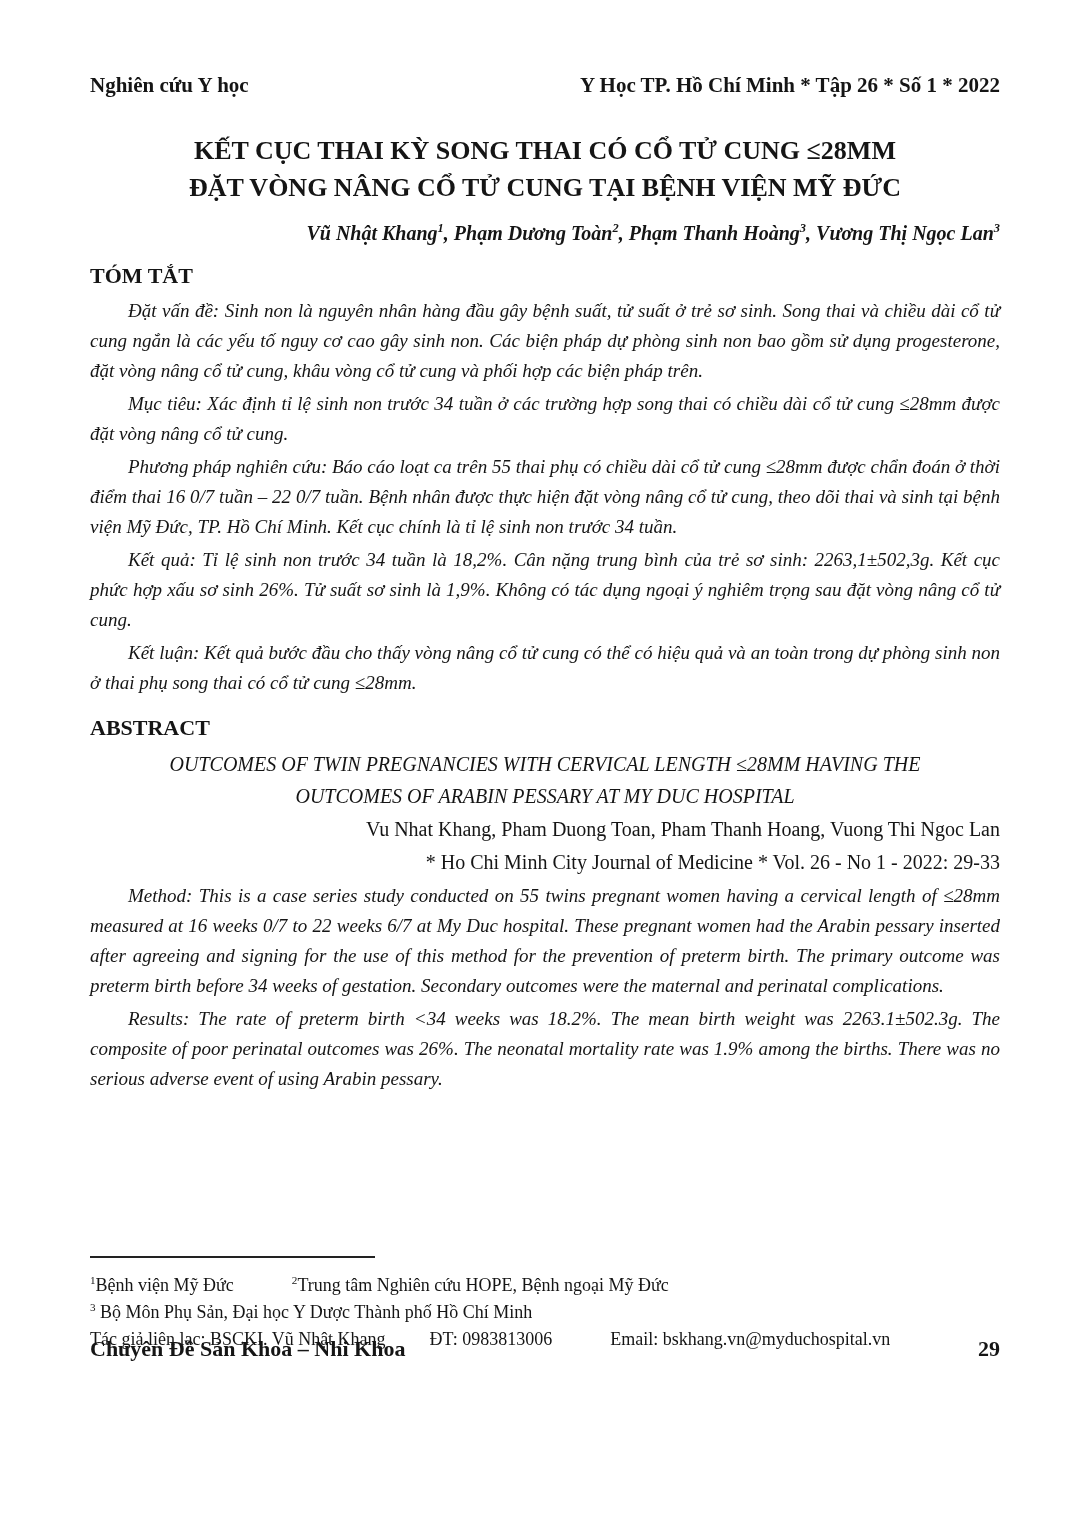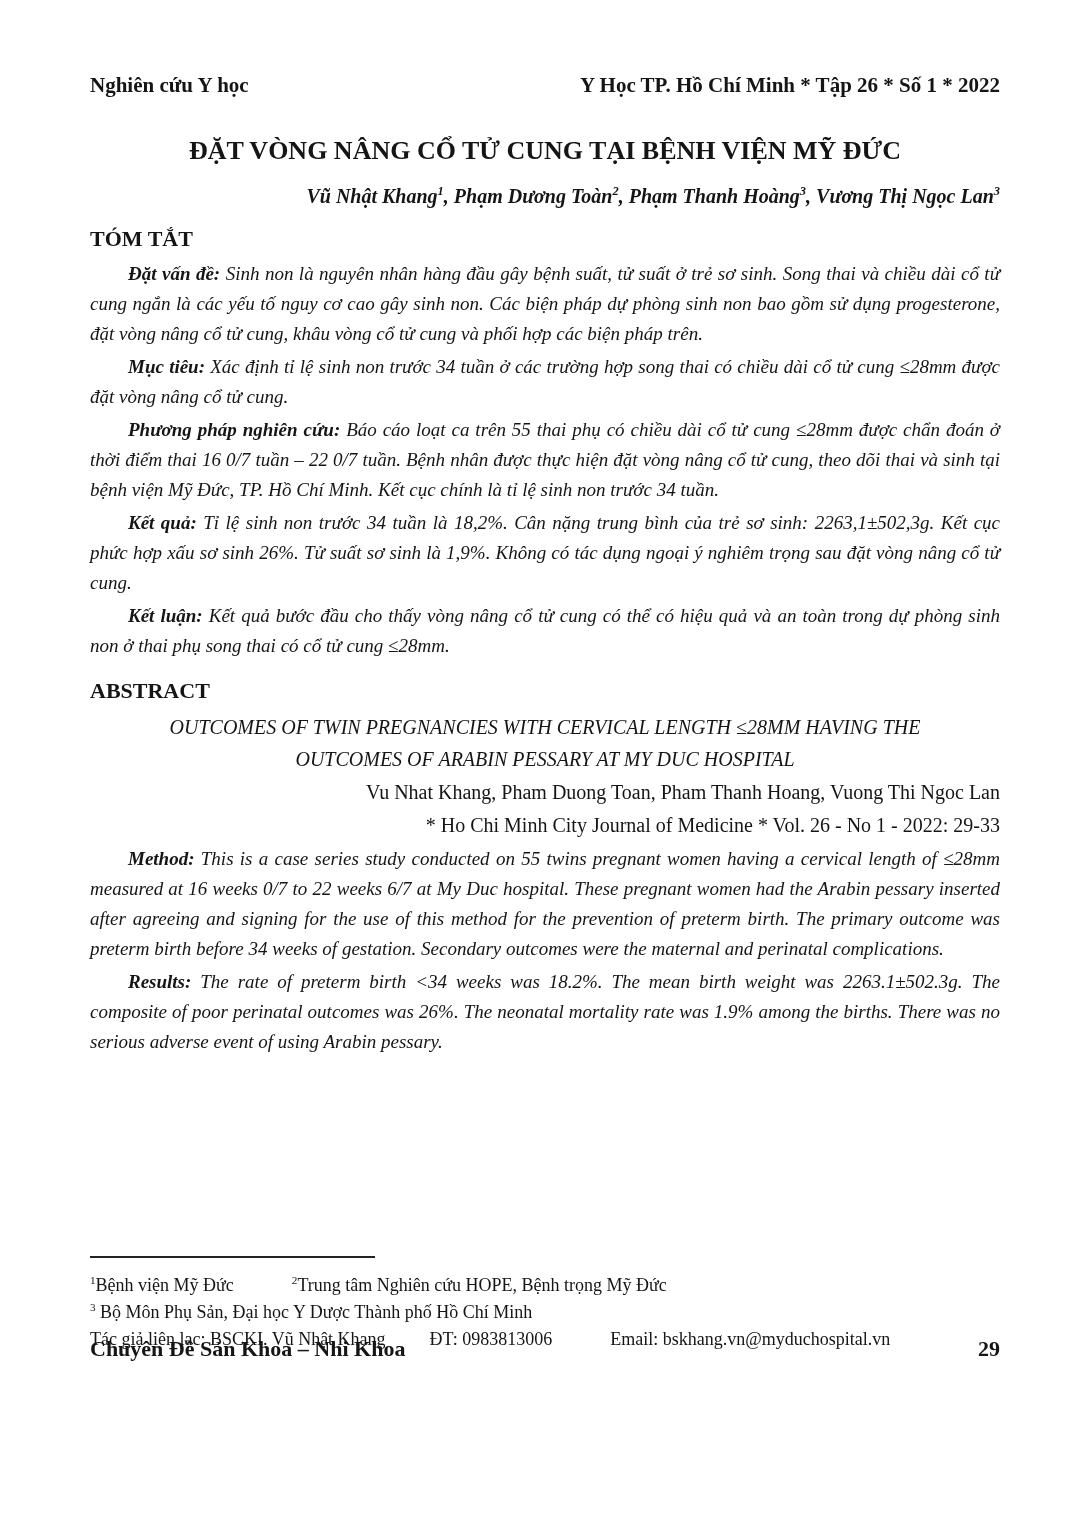--- a/index.html
+++ b/index.html
@@ -38,21 +38,21 @@
     margin: 16px 0 6px 0;
     font-size: 22px; font-weight: bold; line-height: 28px;
   }
   .para {
     margin: 3px 0;
     font-size: 19px; font-style: italic;
     line-height: 30px;
     text-align: justify;
     text-indent: 38px;
   }
-  .para .lbl { font-weight: bold; }
+  .para .lbl { font-weight: normal; }
   .en-title {
     margin: 4px 0 2px 0;
     text-align: center;
     font-style: italic;
     font-size: 20px; line-height: 32px;
   }
   .en-title span { display: block; }
   .right-line {
     margin: 2px 0;
     text-align: right;
@@ -85,20 +85,21 @@
 <body>
 
 <div class="page">
 
   <div class="running-head">
     <span>Nghiên cứu Y học</span>
     <span>Y Học TP. Hồ Chí Minh * Tập 26 * Số 1 * 2022</span>
   </div>
 
   <h1 class="article-title">
+    <span>KẾT CỤC THAI KỲ SONG THAI CÓ CỔ TỬ CUNG ≤28MM</span>
     <span>ĐẶT VÒNG NÂNG CỔ TỬ CUNG TẠI BỆNH VIỆN MỸ ĐỨC</span>
   </h1>
 
   <p class="authors-vi"><span>Vũ Nhật Khang</span><sup>1</sup><span>, Phạm Dương Toàn</span><sup>2</sup><span>, Phạm Thanh Hoàng</span><sup>3</sup><span>, Vương Thị Ngọc Lan</span><sup>3</sup></p>
 
   <h2 class="section-heading">TÓM TẮT</h2>
 
   <p class="para"><span class="lbl">Đặt vấn đề:</span> <span>Sinh non là nguyên nhân hàng đầu gây bệnh suất, tử suất ở trẻ sơ sinh. Song thai và chiều dài cổ tử cung ngắn là các yếu tố nguy cơ cao gây sinh non. Các biện pháp dự phòng sinh non bao gồm sử dụng progesterone, đặt vòng nâng cổ tử cung, khâu vòng cổ tử cung và phối hợp các biện pháp trên.</span></p>
 
   <p class="para"><span class="lbl">Mục tiêu:</span> <span>Xác định tỉ lệ sinh non trước 34 tuần ở các trường hợp song thai có chiều dài cổ tử cung ≤28mm được đặt vòng nâng cổ tử cung.</span></p>
@@ -122,21 +123,21 @@
   <p class="right-line">* Ho Chi Minh City Journal of Medicine * Vol. 26 - No 1 - 2022: 29-33</p>
 
 
 
   <p class="para"><span class="lbl">Method:</span> <span>This is a case series study conducted on 55 twins pregnant women having a cervical length of ≤28mm measured at 16 weeks 0/7 to 22 weeks 6/7 at My Duc hospital. These pregnant women had the Arabin pessary inserted after agreeing and signing for the use of this method for the prevention of preterm birth. The primary outcome was preterm birth before 34 weeks of gestation. Secondary outcomes were the maternal and perinatal complications.</span></p>
 
   <p class="para"><span class="lbl">Results:</span> <span>The rate of preterm birth &lt;34 weeks was 18.2%. The mean birth weight was 2263.1±502.3g. The composite of poor perinatal outcomes was 26%. The neonatal mortality rate was 1.9% among the births. There was no serious adverse event of using Arabin pessary.</span></p>
 
   <div class="footnotes">
     <div class="footnote-rule"></div>
-    <p class="fn-line"><sup>1</sup><span>Bệnh viện Mỹ Đức</span><span class="fn-gap"></span><sup>2</sup><span>Trung tâm Nghiên cứu HOPE, Bệnh trọng Mỹ Đức</span></p>
+    <p class="fn-line"><sup>1</sup><span>Bệnh viện Mỹ Đức</span><span class="fn-gap"></span><sup>2</sup><span>Trung tâm Nghiên cứu HOPE, Bệnh ngoại Mỹ Đức</span></p>
     <p class="fn-line"><sup>3</sup><span> Bộ Môn Phụ Sản, Đại học Y Dược Thành phố Hồ Chí Minh</span></p>
     <p class="fn-line"><span class="it">Tác giả liên lạc</span><span>: BSCKI. Vũ Nhật Khang</span><span class="fn-gap2"></span><span class="it">ĐT</span><span>: 0983813006</span><span class="fn-gap"></span><span class="it">Email</span><span>: bskhang.vn@myduchospital.vn</span></p>
   </div>
 
   <div class="page-footer">
     <span>Chuyên Đề Sản Khoa – Nhi Khoa</span>
     <span>29</span>
   </div>
 
 </div>

